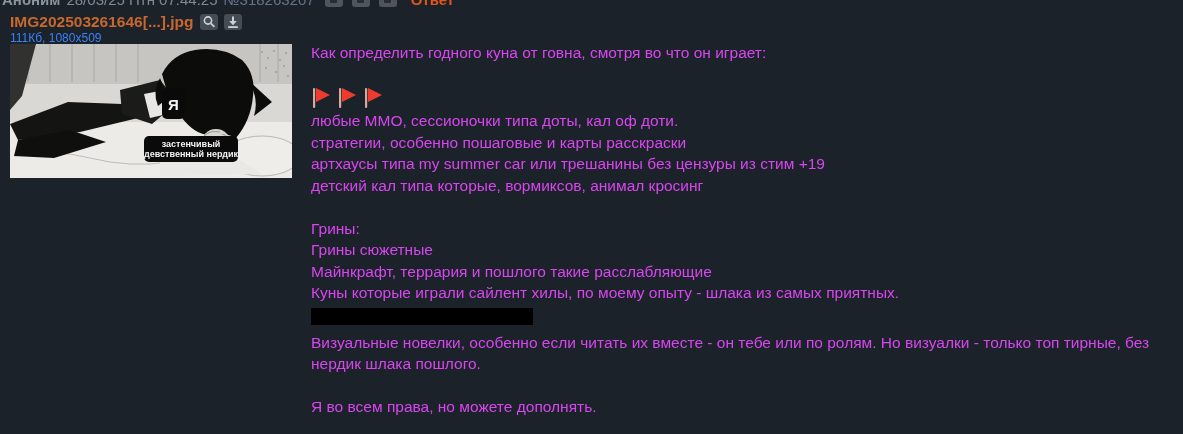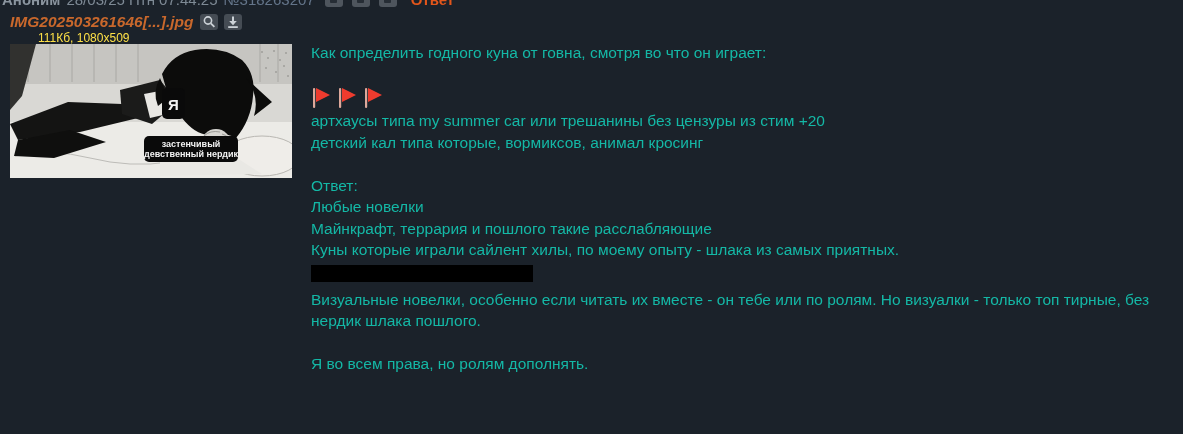--- a/index.html
+++ b/index.html
@@ -31,44 +31,44 @@
     display: inline-flex; align-items: center; justify-content: center;
     cursor: pointer; padding: 0;
   }
   .hbtn:first-of-type { margin-left: 10px; }
   .hbtn .glyph { width: 7px; height: 7px; background: #262d35; border-radius: 1px; }
   .hdr-reply { color: #e2561b; font-weight: bold; margin-left: 14px; text-decoration: none; }
 
   
   .file-row {
     position: absolute; left: 10px; top: 13px;
-    display: flex; align-items: center; gap: 6px; font-style: italic;
+    display: flex; align-items: center; gap: 6px;
   }
   .file-name {
     color: #c9682c; font-size: 15.5px; font-weight: bold; text-decoration: none;
   }
   .fbtn {
     width: 18px; height: 16px; border: none; border-radius: 3px;
     background: #454c54; display: inline-flex; align-items: center; justify-content: center;
     cursor: pointer; padding: 0;
   }
   .file-info {
     position: absolute; left: 10px; top: 31px;
-    color: #fde047; font-size: 12px; margin-left: 28px;
+    color: #3b82f6; font-size: 12px;
   }
   .thumb {
     position: absolute; left: 10px; top: 44px; width: 282px; height: 134px;
     cursor: pointer; overflow: hidden;
   }
   .thumb svg { display: block; }
 
   
   .post-text {
     position: absolute; left: 311px; top: 42px; width: 866px;
-    font-size: 15.5px; line-height: 21.5px; color: #14b8a6;
+    font-size: 15.5px; line-height: 21.5px; color: #d946ef;
   }
   .pline { min-height: 21.5px; }
   .flag-row { height: 25px; display: flex; align-items: center; gap: 7px; }
   .spoiler-bar {
     width: 222px; height: 17px; background: #000;
     margin: 4px 0 7px 0; cursor: pointer;
   }
 </style>
 </head>
 <body>
@@ -190,27 +190,29 @@
     <svg width="19" height="23" viewBox="0 0 19 23">
       <rect x="2" y="2" width="2.2" height="20" rx="1" fill="#dda89b"></rect>
       <path d="M5 2 L19 9 L5 16 Z" fill="#ee3b2e"></path>
     </svg>
     <svg width="19" height="23" viewBox="0 0 19 23">
       <rect x="2" y="2" width="2.2" height="20" rx="1" fill="#dda89b"></rect>
       <path d="M5 2 L19 9 L5 16 Z" fill="#ee3b2e"></path>
     </svg>
   </div>
 
-  <div class="pline">артхаусы типа my summer car или трешанины без цензуры из стим +20</div>
+  <div class="pline">любые ММО, сессионочки типа доты, кал оф доти.</div>
+  <div class="pline">стратегии, особенно пошаговые и карты расскраски</div>
+  <div class="pline">артхаусы типа my summer car или трешанины без цензуры из стим +19</div>
   <div class="pline">детский кал типа которые, вормиксов, анимал кросинг</div>
   <div class="pline blank"></div>
 
-  <div class="pline">Ответ:</div>
-  <div class="pline">Любые новелки</div>
+  <div class="pline">Грины:</div>
+  <div class="pline">Грины сюжетные</div>
   <div class="pline">Майнкрафт, террария и пошлого такие расслабляющие</div>
   <div class="pline">Куны которые играли сайлент хилы, по моему опыту - шлака из самых приятных.</div>
 
   <div class="spoiler-bar"></div>
 
   <div>Визуальные новелки, особенно если читать их вместе - он тебе или по ролям. Но визуалки - только топ тирные, без нердик шлака пошлого.</div>
   <div class="pline blank"></div>
-  <div class="pline">Я во всем права, но ролям дополнять.</div>
+  <div class="pline">Я во всем права, но можете дополнять.</div>
 </div>
 
 </body></html>

